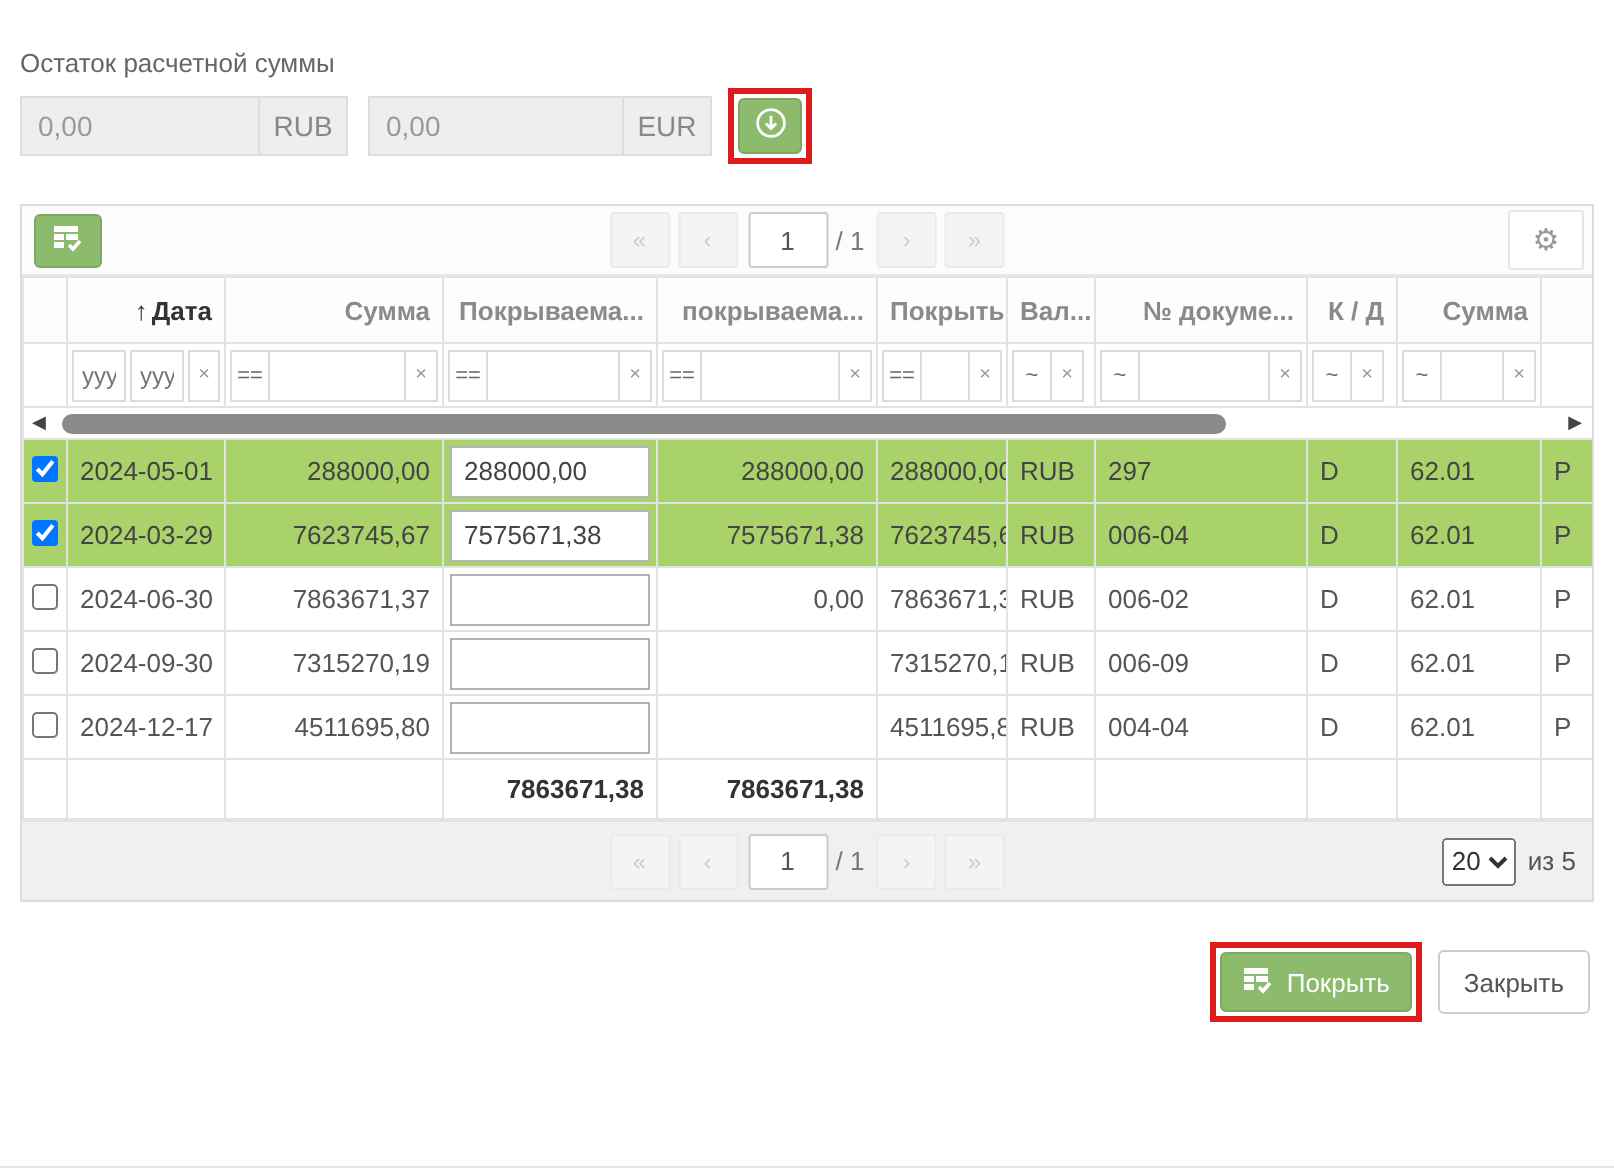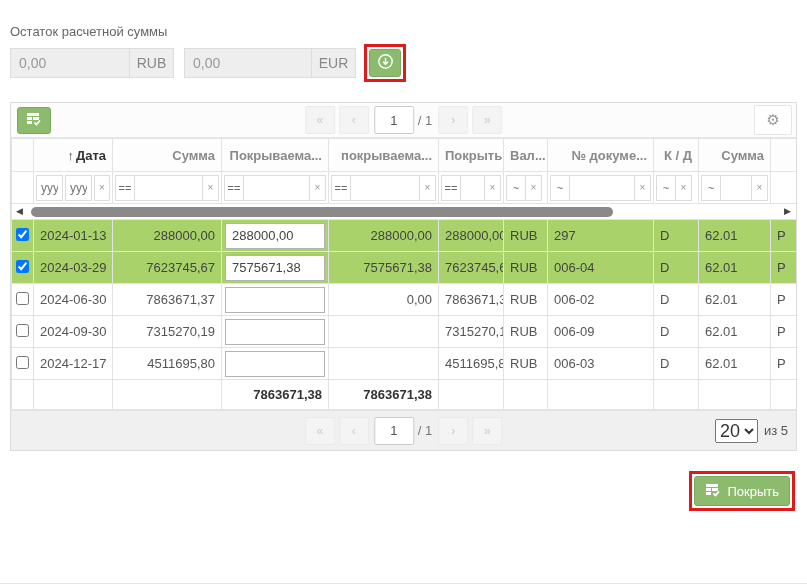--- a/index.html
+++ b/index.html
@@ -111,21 +111,21 @@
     background:#8a8a8a; border-radius:5px;
   }
   
   tr.totals td { font-weight:bold; color:#333; height:30px; }
   
   .grid-footer {
     height:40px; background:#f0f0f0; border-top:1px solid #e3e3e3;
     position:relative; display:flex; align-items:center;
   }
   .size-box { position:absolute; right:8px; display:flex; align-items:center; }
-  .size-select { height:24px; font-size:18px; font-family:inherit; color:#333; margin-right:6px; }
+  .size-select { height:24px; font-size:13px; font-family:inherit; color:#333; margin-right:6px; }
   .total-label { color:#555; }
   
   .footer { display:flex; justify-content:flex-end; align-items:center; margin:20px 12px 0 0; }
   .btn-cover { height:30px; padding:0 10px; font-size:13px; }
   .btn-cover svg { margin-right:6px; }
   .btn-close2 {
     height:32px; padding:0 12px; margin-left:8px; background:#fff; border:1px solid #ccc;
     border-radius:3px; color:#555; font-size:13px; font-family:inherit; cursor:pointer;
   }
   .bottom-line { position:absolute; bottom:3px; left:0; right:0; border-top:1px solid #e5e5e5; }
@@ -286,21 +286,21 @@
         <tr>
           <td class="scroll-row" colspan="11">
             <span class="sb-arrow sb-left">◀</span>
             <div class="sb-thumb"></div>
             <span class="sb-arrow sb-right">▶</span>
           </td>
         </tr>
 
         <tr class="sel">
           <td class="ck"><input type="checkbox" checked="checked" style=""></td>
-          <td>2024-01-13</td>
+          <td>2024-05-01</td>
           <td class="num">288000,00</td>
           <td class="inp-cell"><input class="cov-input" value="288000,00" style=""></td>
           <td class="num">288000,00</td>
           <td class="num">288000,00</td>
           <td>RUB</td>
           <td>297</td>
           <td>D</td>
           <td>62.01</td>
           <td>Р</td>
         </tr>
@@ -348,21 +348,21 @@
         </tr>
 
         <tr>
           <td class="ck"><input type="checkbox" style=""></td>
           <td>2024-12-17</td>
           <td class="num">4511695,80</td>
           <td class="inp-cell"><input class="cov-input" value="" style=""></td>
           <td class="num"></td>
           <td class="num">4511695,80</td>
           <td>RUB</td>
-          <td>006-03</td>
+          <td>004-04</td>
           <td>D</td>
           <td>62.01</td>
           <td>Р</td>
         </tr>
 
         <tr class="totals">
           <td></td>
               <td></td>
               <td></td>
           <td class="num">7863671,38</td>
@@ -401,16 +401,17 @@
       <button class="btn-green btn-cover">
         <span>
           <svg width="16" height="14" viewBox="0 0 16 14">
               <path fill="#fff" d="M1 1h12v3H1zM1 5h5v3H1zM1 9h5v3H1zM7 5h6v3H7z"></path>
               <path d="M8.5 10.5l2 2L14 8.5" stroke="#fff" stroke-width="1.8" fill="none"></path>
             </svg>
         </span>
         <span>Покрыть</span>
       </button>
     </div>
+    <button class="btn-close2">Закрыть</button>
   </div>
 
   <div class="bottom-line"></div>
 </div>
 
 </body></html>

